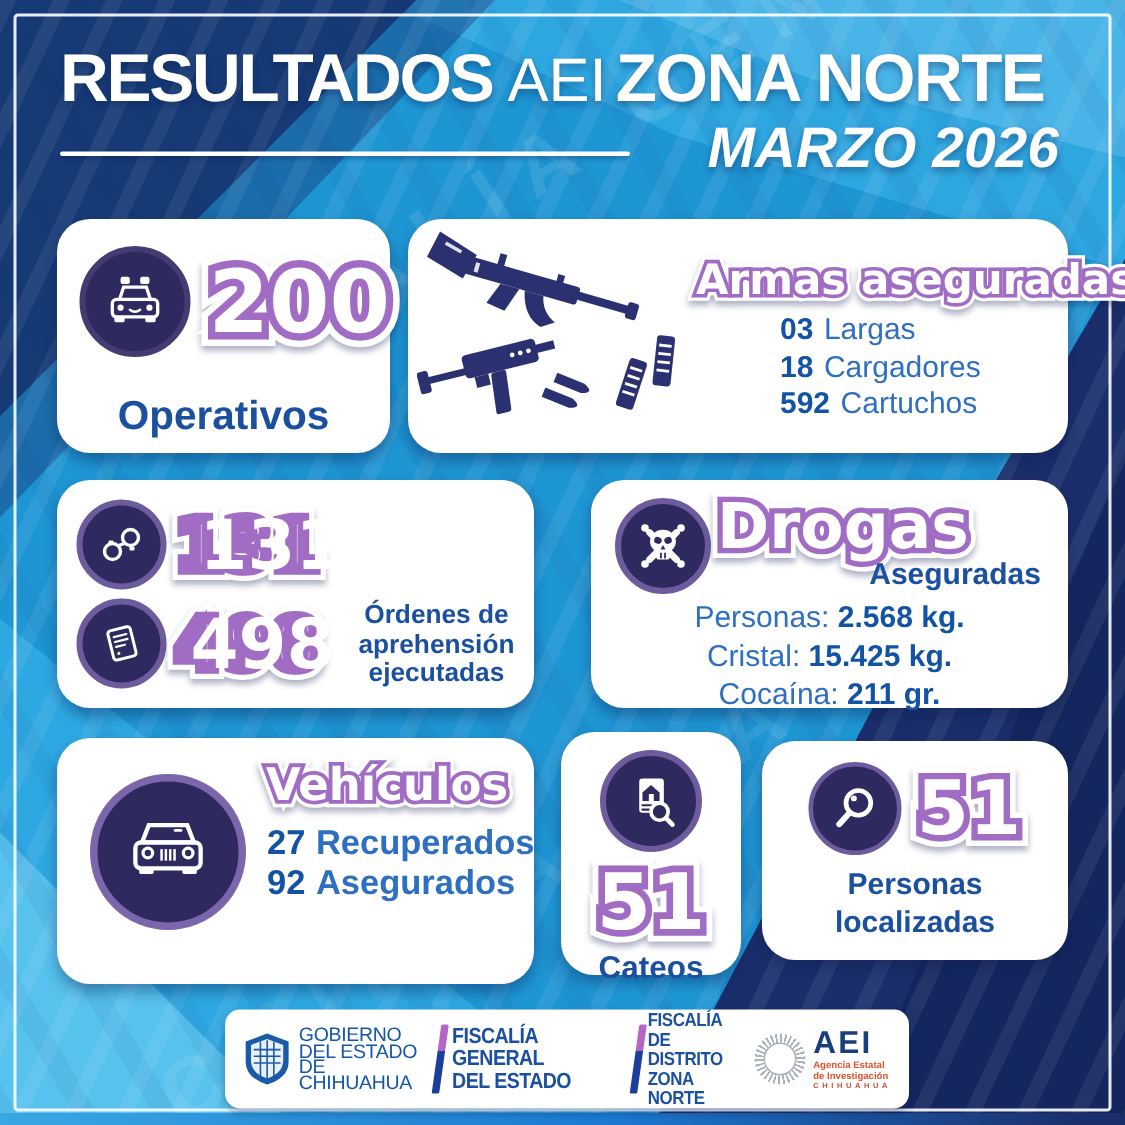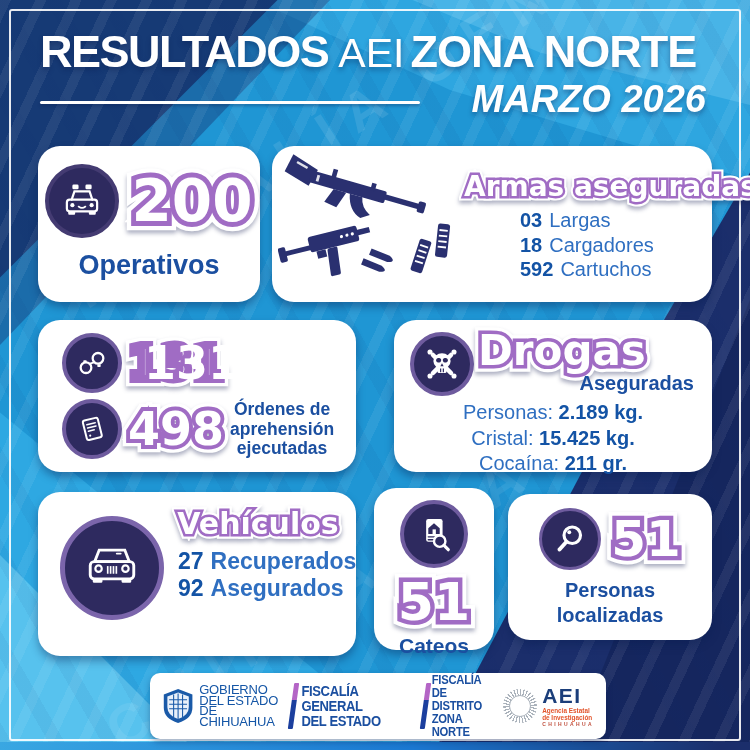--- a/index.html
+++ b/index.html
@@ -46,36 +46,36 @@
   .otl::before{-webkit-text-stroke:.17em #a06cc4;}
   .otl::after{-webkit-text-stroke:.32em #fff;z-index:-2;filter:drop-shadow(0 3px 2px rgba(20,30,80,.35));}
 
   .lbl-dark{color:#1b4fa0;font-weight:800;}
   .num-b{color:#1353a5;font-weight:800;}
   .lab-l{color:#2f6fc1;font-weight:500;}
   .pre{white-space:pre-line;}
 
   
   #card-operativos{left:38px;top:146px;width:222px;height:156px;}
-  #card-operativos .row{display:flex;align-items:center;justify-content:center;gap:12px;margin-top:18px;}
+  #card-operativos .row{display:flex;align-items:center;justify-content:flex-end;gap:12px;margin-top:18px;}
   #card-operativos .circle{width:66px;height:66px;border:4px solid #443b72;}
   #card-operativos .otl{font-size:58px;}
-  #card-operativos .cap{text-align:center;font-size:27px;margin-top:12px;}
+  #card-operativos .cap{text-align:center;font-size:27px;margin-top:24px;}
 
   
   #card-armas{left:272px;top:146px;width:440px;height:156px;}
   #card-armas svg.weapons{position:absolute;left:6px;top:8px;}
   #card-armas .right{position:absolute;left:192px;right:8px;top:24px;}
   #card-armas .otl{font-size:28px;}
   #card-armas .ttl{text-align:center;}
   #card-armas .list{margin-top:5px;padding-left:56px;font-size:20px;line-height:24.5px;}
   #card-armas .list .num-b{margin-right:7px;}
 
   
-  #card-detenciones{left:38px;top:320px;width:318px;height:152px;display:flex;flex-direction:column;justify-content:space-evenly;padding:6px 12px;box-sizing:border-box;}
+  #card-detenciones{left:38px;top:320px;width:318px;height:152px;display:flex;flex-direction:column;justify-content:space-evenly;padding:6px 1px;box-sizing:border-box;}
   #card-detenciones .row{display:flex;align-items:center;gap:6px;padding:0 12px;}
   #card-detenciones .circle{width:52px;height:52px;border:4px solid #6e5b9e;}
   #card-detenciones .otl{font-size:46px;width:128px;text-align:center;}
   #card-detenciones .txt{flex:1;text-align:center;font-size:17.5px;line-height:19.5px;}
 
   
   #card-drogas{left:394px;top:320px;width:318px;height:152px;box-sizing:border-box;padding:10px 12px 0 12px;}
   #card-drogas .hdr{position:relative;height:64px;}
   #card-drogas .circle{position:absolute;left:4px;top:2px;width:56px;height:56px;border:4px solid #6e5b9e;}
   #card-drogas .otl{position:absolute;left:72px;top:-4px;font-size:42px;}
@@ -284,21 +284,21 @@
             <polygon points="24,23 21.8,27 26.2,27"></polygon>
             <rect x="21.4" y="30" width="1.6" height="5"></rect>
               <rect x="25" y="30" width="1.6" height="5"></rect>
           </g>
         </svg>
       </div>
       <span class="otl" data-text="Drogas">Drogas</span>
       <div class="sub lbl-dark">Aseguradas</div>
     </div>
     <div class="lines">
-      <div><span class="lab-l">Personas:</span> <span class="num-b">2.189 kg.</span></div>
+      <div><span class="lab-l">Personas:</span> <span class="num-b">2.568 kg.</span></div>
       <div><span class="lab-l">Cristal:</span> <span class="num-b">15.425 kg.</span></div>
       <div><span class="lab-l">Cocaína:</span> <span class="num-b">211 gr.</span></div>
     </div>
   </div>
 
   <div class="card" id="card-vehiculos">
     <div class="circle ring-thick">
       <svg width="64" height="64" viewBox="0 0 100 100" fill="none" stroke="#fff" stroke-width="4.5" stroke-linecap="round">
         <path d="M30 22 H70 L77 40 H23 Z"></path>
         <rect x="16" y="40" width="68" height="27" rx="6"></rect>

